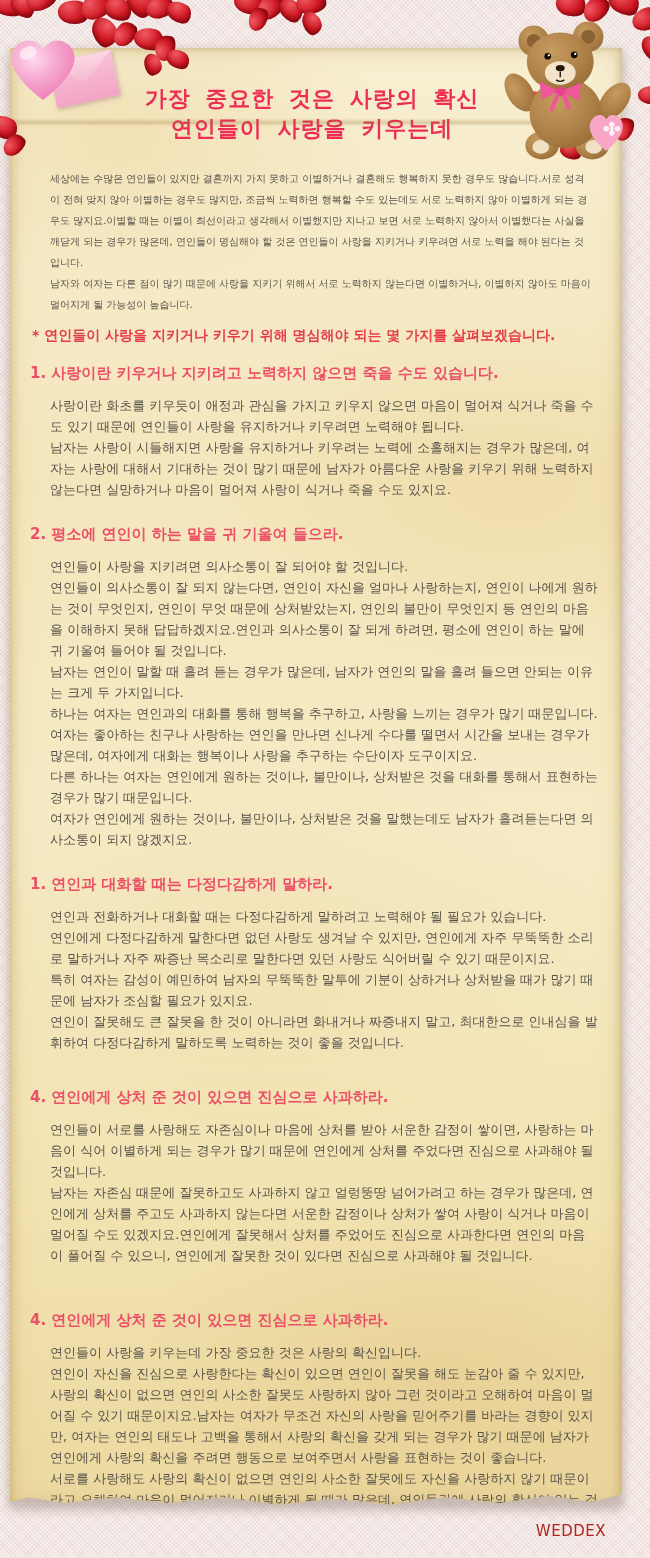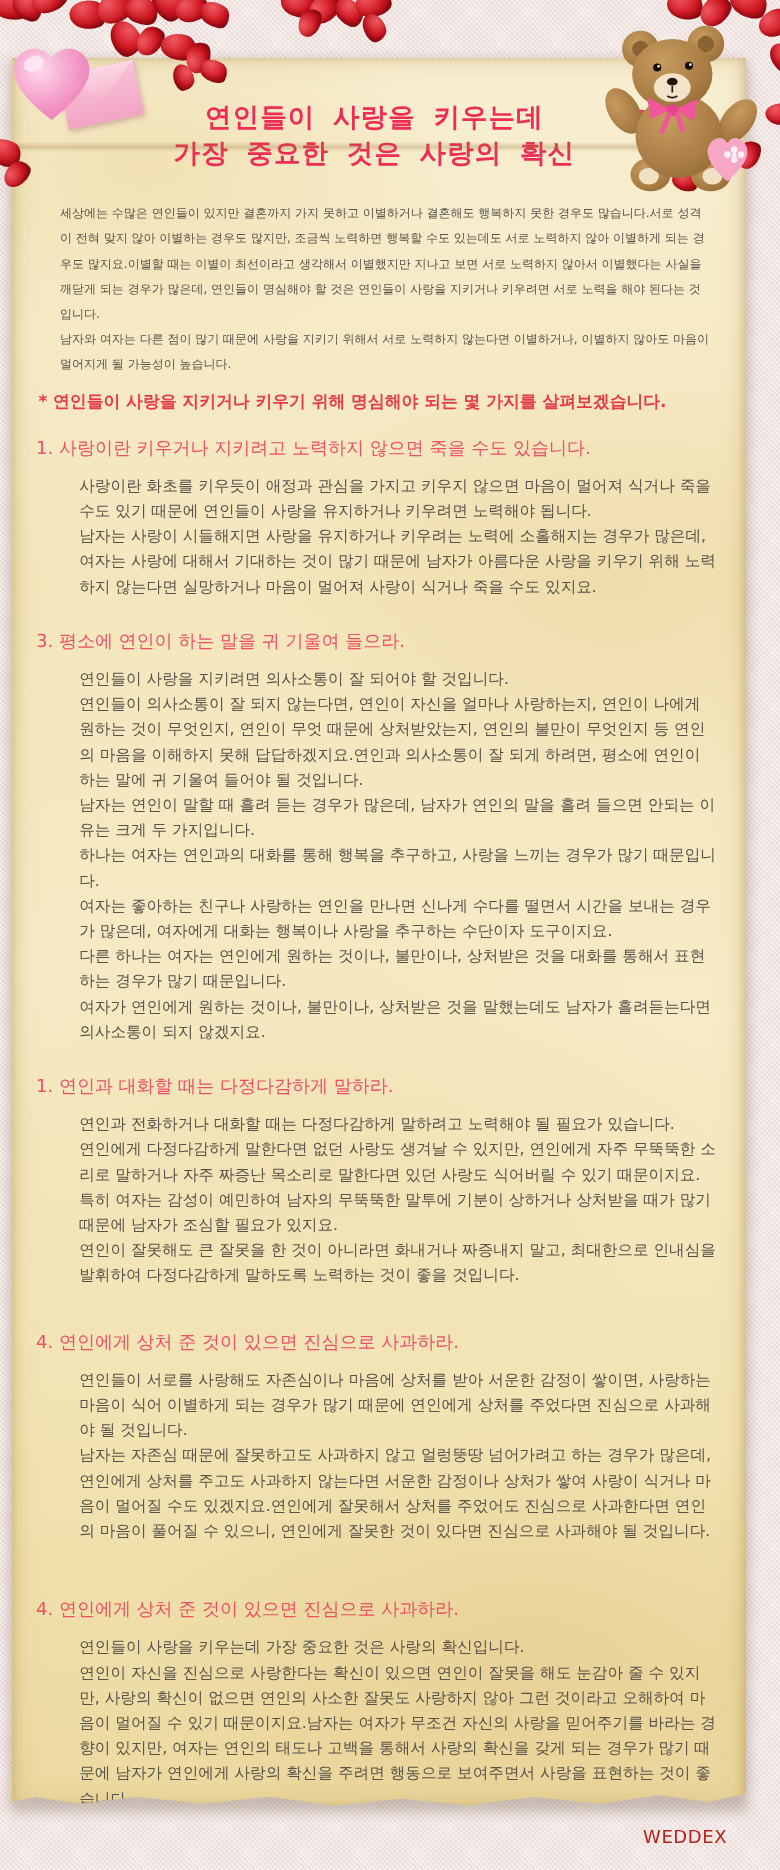--- a/index.html
+++ b/index.html
@@ -49,24 +49,24 @@
   }
   .highlight-line{
     margin:10px 0 0 6px;
     color:#e53c49;font-weight:bold;font-size:14px;line-height:20px;
   }
   .section{margin:24px 0 0 4px;}
   .section.s1{margin-top:18px;}
   .section.s4a{margin-top:34px;}
   .section.s4b{margin-top:44px;}
   .section-heading{
-    color:#ec4f66;font-weight:normal;font-size:15px;line-height:20px;margin:0;
+    color:#ec4f66;font-weight:bold;font-size:15px;line-height:20px;margin:0;
   }
   .section-body{
-    margin:12px 0 0 36px;
+    margin:12px 0 0 20px;
     color:#57524b;font-size:13px;line-height:21px;white-space:pre-line;
   }
 
   .brand{
     position:absolute;right:44px;top:1522px;z-index:2;
     color:#b3231d;font-weight:normal;font-size:15px;letter-spacing:.5px;
   }
   .petal{
     position:absolute;z-index:4;
     background:radial-gradient(circle at 32% 30%, #ef5b63, #cf1722 55%, #8e0a12 95%);
@@ -191,37 +191,37 @@
     </g>
   </svg>
 </div>
 
 <div class="parchment-shadow"></div>
 <div class="parchment">
   <div class="fold-shadow"></div>
   <div class="content">
 
     <div class="title-block">
+      <div>가장 중요한 것은 사랑의 확신</div>
       <div>연인들이 사랑을 키우는데</div>
-      <div>가장 중요한 것은 사랑의 확신</div>
     </div>
 
     <p class="intro">세상에는 수많은 연인들이 있지만 결혼까지 가지 못하고 이별하거나 결혼해도 행복하지 못한 경우도 많습니다.서로 성격이 전혀 맞지 않아 이별하는 경우도 많지만, 조금씩 노력하면 행복할 수도 있는데도 서로 노력하지 않아 이별하게 되는 경우도 많지요.이별할 때는 이별이 최선이라고 생각해서 이별했지만 지나고 보면 서로 노력하지 않아서 이별했다는 사실을 깨닫게 되는 경우가 많은데, 연인들이 명심해야 할 것은 연인들이 사랑을 지키거나 키우려면 서로 노력을 해야 된다는 것입니다.
 남자와 여자는 다른 점이 많기 때문에 사랑을 지키기 위해서 서로 노력하지 않는다면 이별하거나, 이별하지 않아도 마음이 멀어지게 될 가능성이 높습니다.</p>
 
     <p class="highlight-line">* 연인들이 사랑을 지키거나 키우기 위해 명심해야 되는 몇 가지를 살펴보겠습니다.</p>
 
     <div class="section s1">
       <p class="section-heading">1. 사랑이란 키우거나 지키려고 노력하지 않으면 죽을 수도 있습니다.</p>
       <p class="section-body">사랑이란 화초를 키우듯이 애정과 관심을 가지고 키우지 않으면 마음이 멀어져 식거나 죽을 수도 있기 때문에 연인들이 사랑을 유지하거나 키우려면 노력해야 됩니다.
 남자는 사랑이 시들해지면 사랑을 유지하거나 키우려는 노력에 소홀해지는 경우가 많은데, 여자는 사랑에 대해서 기대하는 것이 많기 때문에 남자가 아름다운 사랑을 키우기 위해 노력하지 않는다면 실망하거나 마음이 멀어져 사랑이 식거나 죽을 수도 있지요.</p>
     </div>
 
     <div class="section s2">
-      <p class="section-heading">3. 평소에 연인이 하는 말을 귀 기울여 들으라.</p>
+      <p class="section-heading">2. 평소에 연인이 하는 말을 귀 기울여 들으라.</p>
       <p class="section-body">연인들이 사랑을 지키려면 의사소통이 잘 되어야 할 것입니다.
 연인들이 의사소통이 잘 되지 않는다면, 연인이 자신을 얼마나 사랑하는지, 연인이 나에게 원하는 것이 무엇인지, 연인이 무엇 때문에 상처받았는지, 연인의 불만이 무엇인지 등 연인의 마음을 이해하지 못해 답답하겠지요.연인과 의사소통이 잘 되게 하려면, 평소에 연인이 하는 말에 귀 기울여 들어야 될 것입니다.
 남자는 연인이 말할 때 흘려 듣는 경우가 많은데, 남자가 연인의 말을 흘려 들으면 안되는 이유는 크게 두 가지입니다.
 하나는 여자는 연인과의 대화를 통해 행복을 추구하고, 사랑을 느끼는 경우가 많기 때문입니다.
 여자는 좋아하는 친구나 사랑하는 연인을 만나면 신나게 수다를 떨면서 시간을 보내는 경우가 많은데, 여자에게 대화는 행복이나 사랑을 추구하는 수단이자 도구이지요.
 다른 하나는 여자는 연인에게 원하는 것이나, 불만이나, 상처받은 것을 대화를 통해서 표현하는 경우가 많기 때문입니다.
 여자가 연인에게 원하는 것이나, 불만이나, 상처받은 것을 말했는데도 남자가 흘려듣는다면 의사소통이 되지 않겠지요.</p>
     </div>
 
     <div class="section s3">

